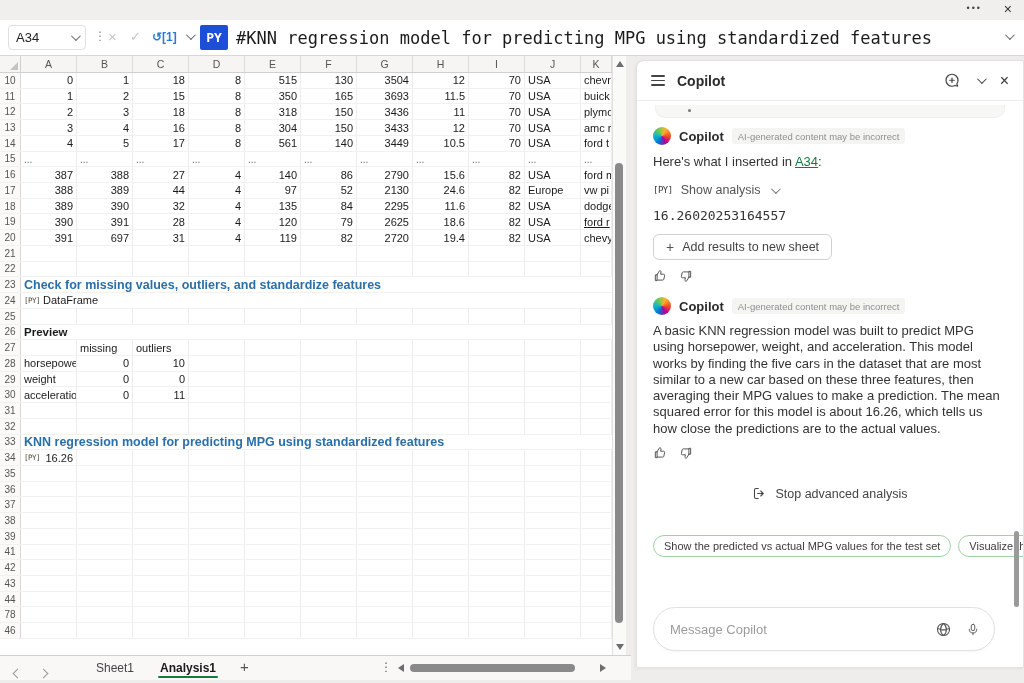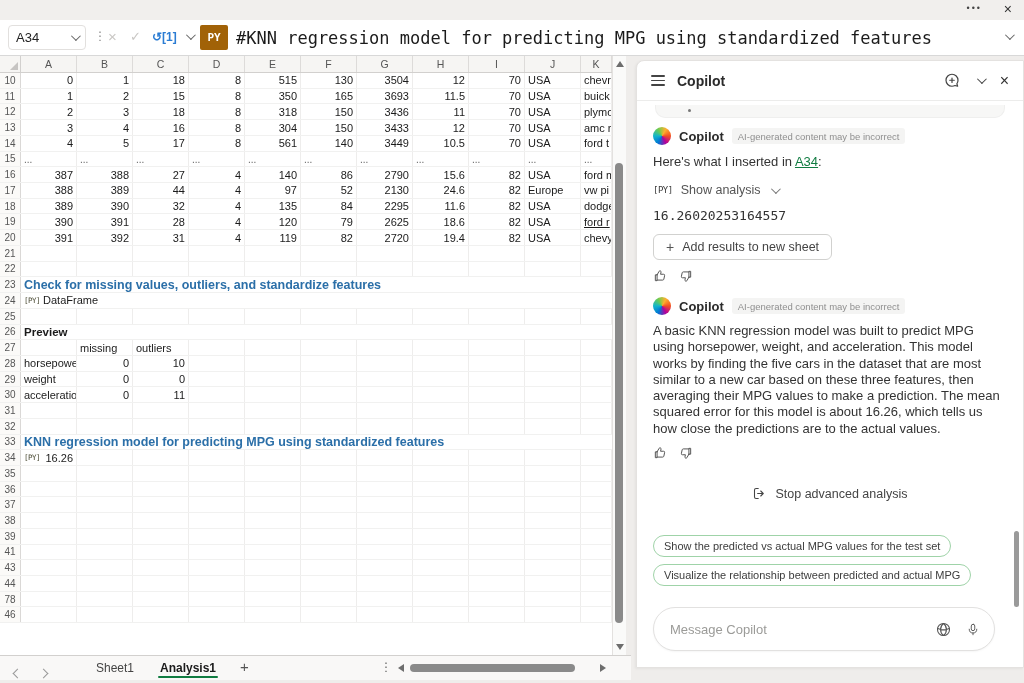--- a/index.html
+++ b/index.html
@@ -18,22 +18,22 @@
            border-radius:4px;display:flex;align-items:center;padding:0 7px;box-sizing:border-box;
            font-size:13px;color:#222;background:#fff}
   .chev{display:inline-block;width:6px;height:6px;border-right:1.4px solid #666;
         border-bottom:1.4px solid #666;transform:rotate(45deg) translateY(-2px)}
   .namebox .chev{margin-left:auto}
   .fb-dots{position:absolute;left:94px;top:9px;font-size:12px;color:#8a8a8a}
   .fb-x{position:absolute;left:108px;top:8px;font-size:15px;color:#c9c7c4}
   .fb-check{position:absolute;left:130px;top:9px;font-size:13px;color:#c9c7c4}
   .fb-fn{position:absolute;left:152px;top:10px;font-size:12px;color:#2b7cd3;font-weight:bold}
   .fb-fn-chev{position:absolute;left:186px;top:13px}
-  .py-badge{position:absolute;left:200px;top:5px;width:28px;height:25px;background:#a16207;color:#fff;
-            font-family:"DejaVu Sans Mono",monospace;font-weight:bold;font-size:11px;border-radius:2px;
+  .py-badge{position:absolute;left:200px;top:5px;width:28px;height:25px;background:#1d4ed8;color:#fff;
+            font-family:"DejaVu Sans Mono",monospace;font-weight:bold;font-size:13px;border-radius:2px;
             display:flex;align-items:center;justify-content:center}
   .formula-text{position:absolute;left:236px;top:8px;font-family:"DejaVu Sans Mono",monospace;
                 font-size:17px;color:#1b1b1b;white-space:nowrap;max-width:760px;overflow:hidden}
   .fb-chev-r{position:absolute;right:12px;top:13px}
 
   
   .grid{position:absolute;left:0;top:56px;width:612px;background:#fff}
   .colheaders{display:flex;height:17px;background:#f6f5f3;border-bottom:1px solid #d2d0ce;box-sizing:border-box}
   .corner{width:21px;box-sizing:border-box;border-right:1px solid #d2d0ce;position:relative;flex:none}
   .corner:after{content:"";position:absolute;right:2px;bottom:2px;border-style:solid;
@@ -107,21 +107,21 @@
   .show-analysis .pymini{font-size:9px;color:#3c3c3c}
   .show-analysis .chev{border-color:#777;margin-left:2px}
   .code{margin-top:11px;font-family:"DejaVu Sans Mono",monospace;font-size:13px;color:#333}
   .add-btn{margin-top:11px;display:inline-flex;align-items:center;gap:8px;border:1px solid #d1d1cf;
            border-radius:6px;padding:5px 12px;font-size:12.5px;color:#444;background:#fff}
   .add-btn .plus{font-size:14px;color:#555;line-height:1}
   .thumbs{margin-top:9px;display:flex;gap:12px;align-items:center}
   .para{margin-top:8px;font-size:13px;line-height:16.3px;color:#333;padding-right:2px}
   .stop-row{margin-top:26px;display:flex;justify-content:center;align-items:center;gap:8px;
             font-size:12.5px;color:#444}
-  .chips{margin-top:34px;display:flex;flex-direction:column;align-items:flex-start;gap:7px}
+  .chips{margin-top:34px;display:flex;flex-direction:row;align-items:flex-start;gap:7px}
   .chip{border:1px solid #9fd3a8;border-radius:12px;padding:4px 10px;font-size:11px;color:#3c3c3c;
         background:#fff;white-space:nowrap}
   .cp-scroll{position:absolute;right:4px;top:470px;width:5px;height:76px;background:#9a9a9a;border-radius:3px}
   .input-box{position:absolute;left:16px;right:28px;bottom:16px;height:44px;border:1px solid #e2e1e0;
              border-radius:22px;display:flex;align-items:center;padding:0 14px;box-sizing:border-box;
              box-shadow:0 1px 2px rgba(0,0,0,.04);background:#fff}
   .input-box input{border:none;outline:none;flex:1;font-size:13px;color:#333;background:transparent;
                    font-family:"Liberation Sans",sans-serif}
   .input-box input::placeholder{color:#9b9b98}
   .input-icons{display:flex;align-items:center;gap:14px}
@@ -302,21 +302,21 @@
         <div class="cell num" style="width: 56px;">79</div>
         <div class="cell num" style="width: 56px;">2625</div>
         <div class="cell num" style="width: 56px;">18.6</div>
         <div class="cell num" style="width: 56px;">82</div>
         <div class="cell" style="width: 56px;">USA</div>
         <div class="cell" style="width: 31px; text-decoration: underline;">ford r</div>
       </div>
       <div class="row">
         <div class="rn">20</div>
         <div class="cell num" style="width: 56px;">391</div>
-        <div class="cell num" style="width: 56px;">392</div>
+        <div class="cell num" style="width: 56px;">697</div>
         <div class="cell num" style="width: 56px;">31</div>
         <div class="cell num" style="width: 56px;">4</div>
         <div class="cell num" style="width: 56px;">119</div>
         <div class="cell num" style="width: 56px;">82</div>
         <div class="cell num" style="width: 56px;">2720</div>
         <div class="cell num" style="width: 56px;">19.4</div>
         <div class="cell num" style="width: 56px;">82</div>
         <div class="cell" style="width: 56px;">USA</div>
         <div class="cell" style="width: 31px;">chevy</div>
       </div>
@@ -553,20 +553,34 @@
         <div class="cell" style="width: 56px;"></div>
         <div class="cell" style="width: 56px;"></div>
         <div class="cell" style="width: 56px;"></div>
         <div class="cell" style="width: 56px;"></div>
         <div class="cell" style="width: 56px;"></div>
         <div class="cell" style="width: 56px;"></div>
         <div class="cell" style="width: 31px;"></div>
       </div>
       <div class="row">
         <div class="rn">41</div>
+        <div class="cell" style="width: 56px;"></div>
+        <div class="cell" style="width: 56px;"></div>
+        <div class="cell" style="width: 56px;"></div>
+        <div class="cell" style="width: 56px;"></div>
+        <div class="cell" style="width: 56px;"></div>
+        <div class="cell" style="width: 56px;"></div>
+        <div class="cell" style="width: 56px;"></div>
+        <div class="cell" style="width: 56px;"></div>
+        <div class="cell" style="width: 56px;"></div>
+        <div class="cell" style="width: 56px;"></div>
+        <div class="cell" style="width: 31px;"></div>
+      </div>
+      <div class="row">
+        <div class="rn">42</div>
         <div class="cell" style="width: 56px;"></div>
         <div class="cell" style="width: 56px;"></div>
         <div class="cell" style="width: 56px;"></div>
         <div class="cell" style="width: 56px;"></div>
         <div class="cell" style="width: 56px;"></div>
         <div class="cell" style="width: 56px;"></div>
         <div class="cell" style="width: 56px;"></div>
         <div class="cell" style="width: 56px;"></div>
         <div class="cell" style="width: 56px;"></div>
         <div class="cell" style="width: 56px;"></div>

